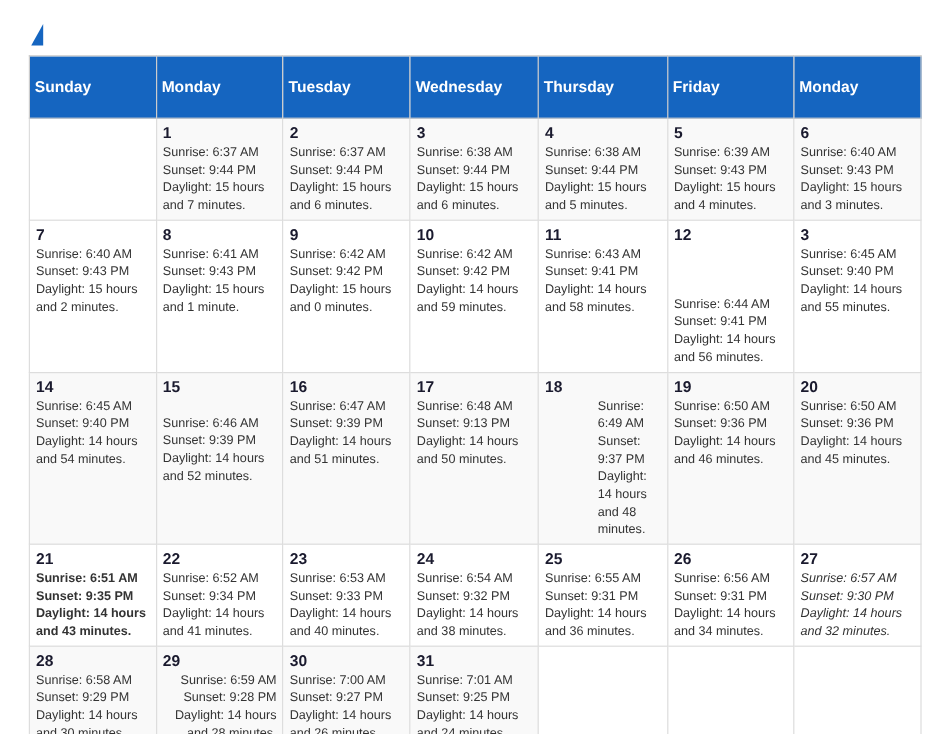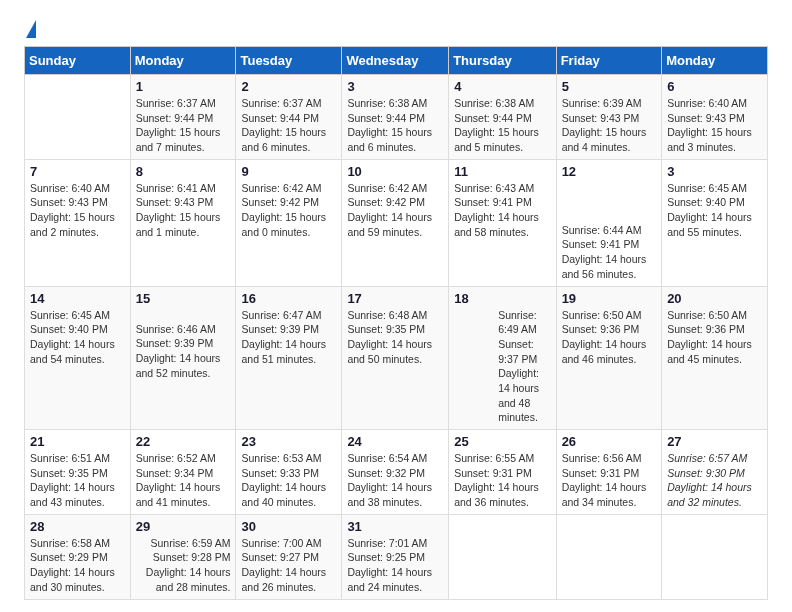--- a/index.html
+++ b/index.html
@@ -60,21 +60,21 @@
       margin-top: 2px;
     }
     .calendar {
       width: 100%;
       border-collapse: collapse;
       font-size: 11px;
     }
     .calendar thead tr th {
       background-color: #1565c0;
       color: #fff;
-      padding: 6px 4px;
+      padding: 18px 4px;
       text-align: left;
       font-size: 13px;
       font-weight: bold;
       border: 1px solid #ccc;
     }
     .calendar tbody tr td {
       vertical-align: top;
       padding: 4px 5px;
       border: 1px solid #ddd;
       width: 108px;
@@ -247,21 +247,21 @@
         <td>
           <span class="day-number">16</span>
           <div class="day-info" style="white-space: pre-line;">Sunrise: 6:47 AM
 Sunset: 9:39 PM
 Daylight: 14 hours
 and 51 minutes.</div>
         </td>
         <td>
           <span class="day-number">17</span>
           <div class="day-info" style="white-space: pre-line;">Sunrise: 6:48 AM
-Sunset: 9:35 PM
+Sunset: 9:13 PM
 Daylight: 14 hours
 and 50 minutes.</div>
         </td>
         <td>
           <span class="day-number">18</span>
           <div class="day-info" style="white-space: pre-line; margin-left: 44px;">Sunrise: 6:49 AM
 Sunset: 9:37 PM
 Daylight: 14 hours
 and 48 minutes.</div>
         </td>
@@ -276,21 +276,21 @@
           <span class="day-number">20</span>
           <div class="day-info" style="white-space: pre-line;">Sunrise: 6:50 AM
 Sunset: 9:36 PM
 Daylight: 14 hours
 and 45 minutes.</div>
         </td>
       </tr>
       <tr>
         <td>
           <span class="day-number">21</span>
-          <div class="day-info" style="white-space: pre-line;">Sunrise: 6:51 AM
+          <div class="day-info" style="white-space: pre-line; font-weight: bold;">Sunrise: 6:51 AM
 Sunset: 9:35 PM
 Daylight: 14 hours
 and 43 minutes.</div>
         </td>
         <td>
           <span class="day-number">22</span>
           <div class="day-info" style="white-space: pre-line;">Sunrise: 6:52 AM
 Sunset: 9:34 PM
 Daylight: 14 hours
 and 41 minutes.</div>

